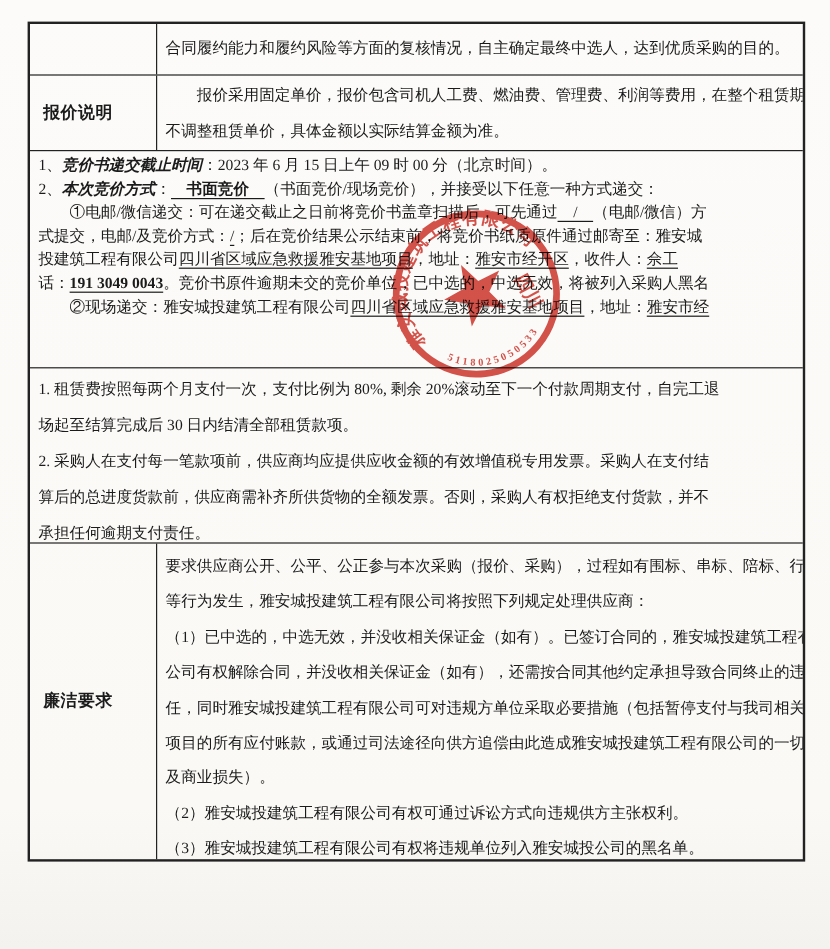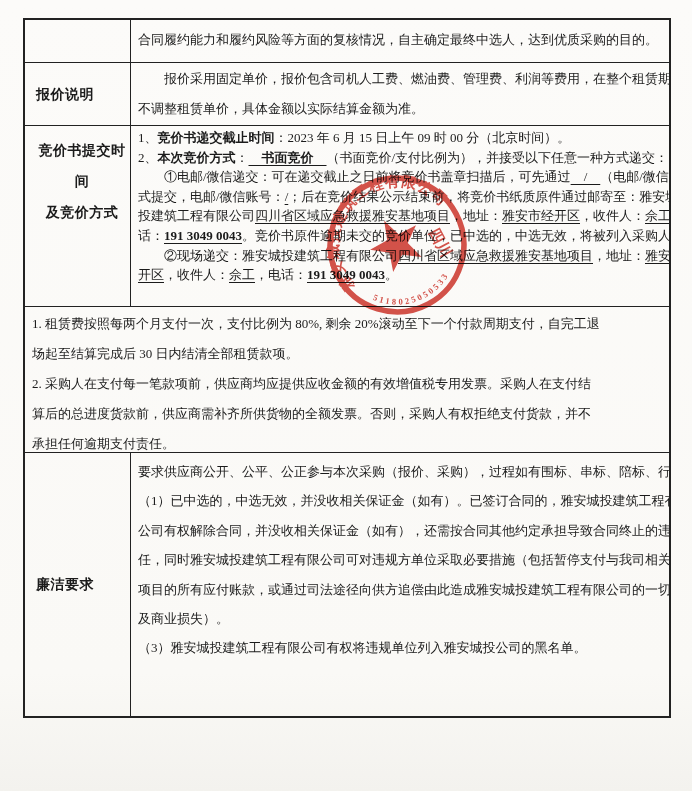--- a/index.html
+++ b/index.html
@@ -41,21 +41,21 @@
   }
   .tl{white-space:nowrap;font-size:13px;}
   .r0 .tl,.r1 .tl,.r3 .tl{line-height:30px;}
   .r0 .content{padding-top:5px;}
   .r1 .content{padding-top:1px;}
   .r2 .tl{line-height:19.6px;}
   .r2 .content{padding-top:2px;}
   .r3 .content{padding-top:2px;}
   .r4 .tl{line-height:29.4px;}
   .r4 .content{padding-top:4px;}
-  .b{font-weight:bold;}
+  .b{font-weight:bold;font-style:italic;}
   .u{text-decoration:underline;text-underline-offset:3px;}
   .bu{font-weight:bold;text-decoration:underline;text-underline-offset:3px;font-family:Liberation Serif, serif;}
   
   .seal{
     position:absolute;left:315px;top:164px;width:164px;height:162px;
     mix-blend-mode:multiply;opacity:.85;pointer-events:none;
   }
 </style>
 </head>
 <body>
@@ -73,53 +73,52 @@
 
     <div class="trow r1">
       <div class="lab lab-center">报价说明</div>
       <div class="content">
           <div class="tl"><span>　　报价采用固定单价，报价包含司机人工费、燃油费、管理费、利润等费用，在整个租赁期内均</span></div>
           <div class="tl"><span>不调整租赁单价，具体金额以实际结算金额为准。</span></div>
         </div>
     </div>
 
     <div class="trow r2">
-      <div class="lab lab-top">竞价书提交时间
-及竞价方式</div>
       <div class="content">
           <div class="tl"><span>1、</span><span class="b">竞价书递交截止时间</span><span>：2023 年 6 月 15 日上午 09 时 00 分（北京时间）。</span></div>
-          <div class="tl"><span>2、</span><span class="b">本次竞价方式</span><span>：</span><span class="bu">　书面竞价　</span><span>（书面竞价/支付比例为），并接受以下任意一种方式递交：</span></div>
+          <div class="tl"><span>2、</span><span class="b">本次竞价方式</span><span>：</span><span class="bu">　书面竞价　</span><span>（书面竞价/现场竞价），并接受以下任意一种方式递交：</span></div>
           <div class="tl"><span>　　①电邮/微信递交：可在递交截止之日前将竞价书盖章扫描后，可先通过</span><span class="u">　/　</span><span>（电邮/微信）方</span></div>
-          <div class="tl"><span>式提交，电邮/微信账号：</span><span class="u">/</span><span>；后在竞价结果公示结束前，将竞价书纸质原件通过邮寄至：雅安城</span></div>
+          <div class="tl"><span>式提交，电邮/及竞价方式：</span><span class="u">/</span><span>；后在竞价结果公示结束前，将竞价书纸质原件通过邮寄至：雅安城</span></div>
           <div class="tl"><span>投建筑工程有限公司</span><span class="u">四川省区域应急救援雅安基地项目</span><span>，地址：</span><span class="u">雅安市经开区</span><span>，收件人：</span><span class="u">佘工</span></div>
           <div class="tl"><span>话：</span><span class="bu">191 3049 0043</span><span>。竞价书原件逾期未交的竞价单位，已中选的，中选无效，将被列入采购人黑名</span></div>
           <div class="tl"><span>　　②现场递交：雅安城投建筑工程有限公司</span><span class="u">四川省区域应急救援雅安基地项目</span><span>，地址：</span><span class="u">雅安市经</span></div>
-          <div class="tl"><span class="u">开区</span><span>，收件人：</span><span class="u">佘工</span><span>，电话：</span><span class="bu">191 3049 0043</span><span>。</span></div>
         </div>
     </div>
 
     <div class="trow r3">
       <div class="content">
           <div class="tl"><span>1. 租赁费按照每两个月支付一次，支付比例为 80%, 剩余 20%滚动至下一个付款周期支付，自完工退</span></div>
           <div class="tl"><span>场起至结算完成后 30 日内结清全部租赁款项。</span></div>
           <div class="tl"><span>2. 采购人在支付每一笔款项前，供应商均应提供应收金额的有效增值税专用发票。采购人在支付结</span></div>
           <div class="tl"><span>算后的总进度货款前，供应商需补齐所供货物的全额发票。否则，采购人有权拒绝支付货款，并不</span></div>
           <div class="tl"><span>承担任何逾期支付责任。</span></div>
         </div>
     </div>
 
     <div class="trow r4">
       <div class="lab lab-center">廉洁要求</div>
       <div class="content">
           <div class="tl"><span>要求供应商公开、公平、公正参与本次采购（报价、采购），过程如有围标、串标、陪标、行贿、</span></div>
+          <div class="tl"><span>等行为发生，雅安城投建筑工程有限公司将按照下列规定处理供应商：</span></div>
           <div class="tl"><span>（1）已中选的，中选无效，并没收相关保证金（如有）。已签订合同的，雅安城投建筑工程有限</span></div>
           <div class="tl"><span>公司有权解除合同，并没收相关保证金（如有），还需按合同其他约定承担导致合同终止的违约责</span></div>
           <div class="tl"><span>任，同时雅安城投建筑工程有限公司可对违规方单位采取必要措施（包括暂停支付与我司相关合作</span></div>
           <div class="tl"><span>项目的所有应付账款，或通过司法途径向供方追偿由此造成雅安城投建筑工程有限公司的一切经济</span></div>
           <div class="tl"><span>及商业损失）。</span></div>
+          <div class="tl"><span>（2）雅安城投建筑工程有限公司有权可通过诉讼方式向违规供方主张权利。</span></div>
           <div class="tl"><span>（3）雅安城投建筑工程有限公司有权将违规单位列入雅安城投公司的黑名单。</span></div>
         </div>
     </div>
 
   </div>
 
   <svg class="seal" viewBox="0 0 162 160">
     <g transform="rotate(-28 81 80)" fill="none" stroke="none">
       <circle cx="81" cy="80" r="66" stroke="#cf342b" stroke-width="5.5"></circle>
       <polygon points="81,53 87.35,71.26 106.68,71.66 91.27,83.34 96.87,101.84 81,90.8 65.13,101.84 70.73,83.34 55.32,71.66 74.65,71.26" fill="#cf342b"></polygon>

